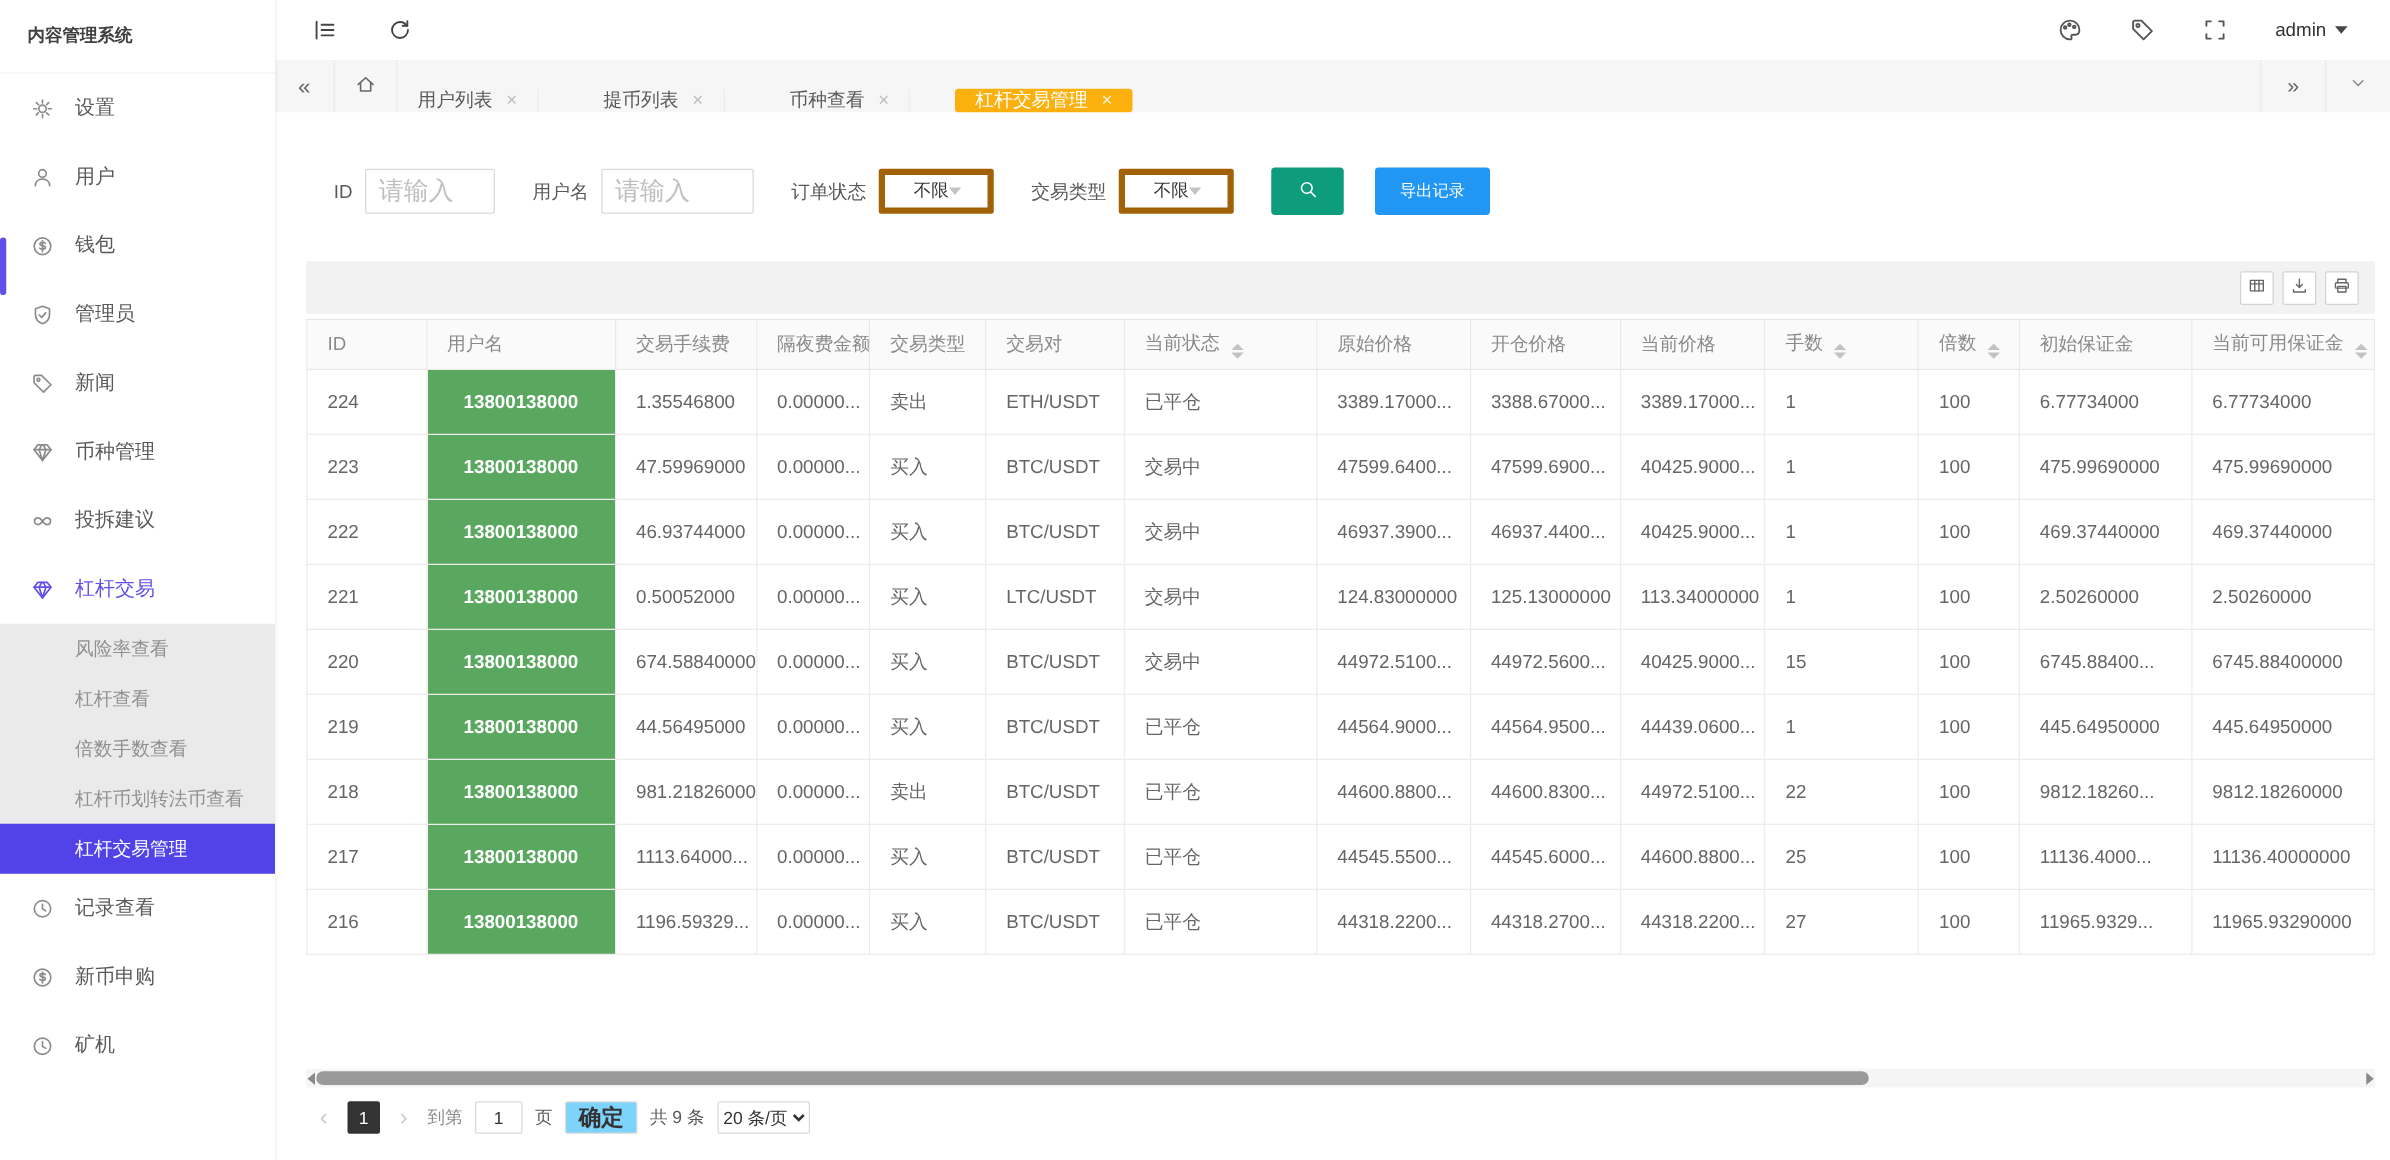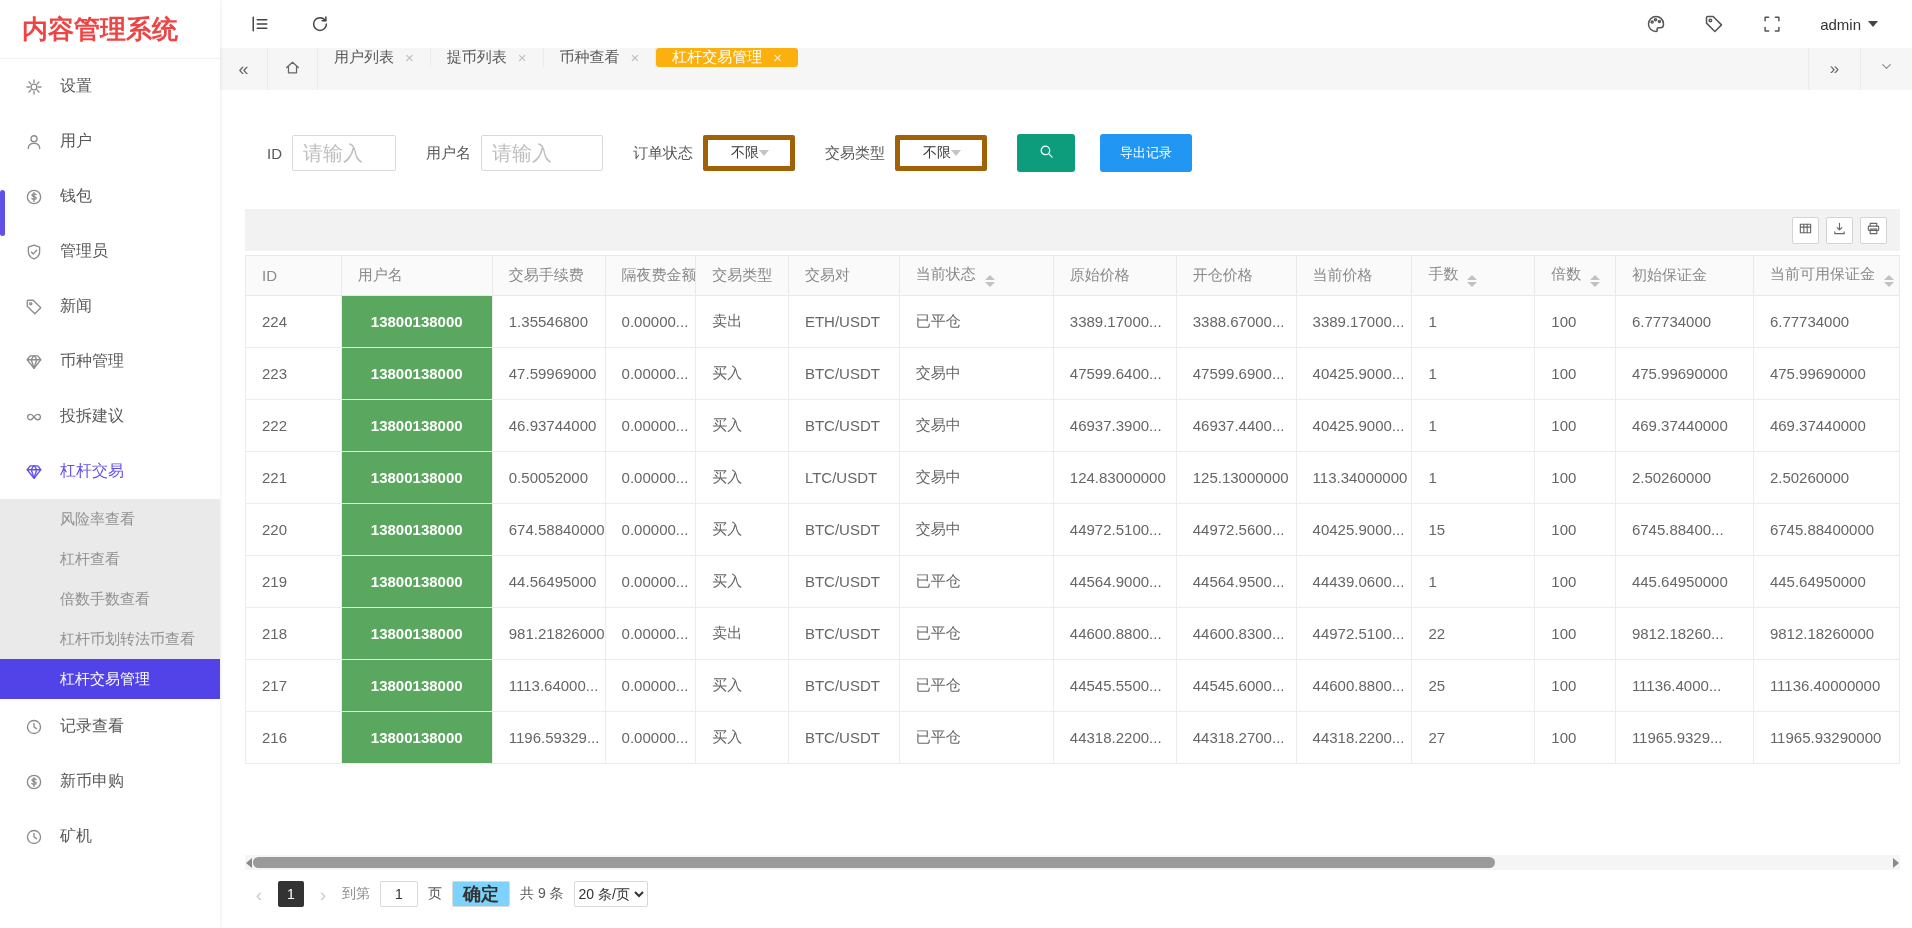--- a/index.html
+++ b/index.html
@@ -2,21 +2,21 @@
 <html><head>
 <meta charset="utf-8">
 <style>
   * { box-sizing: border-box; margin: 0; padding: 0; }
   html,body { width:1912px; height:928px; overflow:hidden; }
   body { font-family:"Liberation Sans","DejaVu Sans",sans-serif; background:#fff; color:#333; font-size:15px; }
   .app { display:flex; width:100%; height:100%; }
 
   
   .sidebar { width:220px; flex:none; background:#fff; position:relative; z-index:5; box-shadow:1px 0 3px rgba(0,0,0,.07); }
-  .sidebar-title { height:59px; display:flex; align-items:center; padding-left:22px; font-size:26px; font-weight:bold; color:#ef4444; border-bottom:1px solid #f2f2f2; }
+  .sidebar-title { height:59px; display:flex; align-items:center; padding-left:22px; font-size:14px; font-weight:bold; color:#404040; border-bottom:1px solid #f2f2f2; }
   .side-thumb { position:absolute; left:0; top:190px; width:5px; height:46px; background:#6050e8; border-radius:3px; }
   .nav-item { height:55px; display:flex; align-items:center; padding-left:25px; color:#595959; font-size:16px; cursor:pointer; }
   .nav-item .ico { width:18px; height:18px; margin-right:17px; color:#8c8c8c; flex:none; }
   .nav-item .ico svg { width:18px; height:18px; display:block; }
   .nav-item.active-parent, .nav-item.active-parent .ico { color:#6050e8; }
   .submenu { background:#eaeaea; }
   .submenu-item { height:40px; display:flex; align-items:center; padding-left:60px; color:#909090; font-size:15px; cursor:pointer; }
   .submenu-item.active { background:#5143e8; color:#fff; }
 
   
@@ -248,21 +248,21 @@
       </div>
     </header>
 
     <div class="tabbar">
       <span class="tab-side">«</span>
       <span class="tab-home">
           <span id="home-ico"><svg viewBox="0 0 16 16" fill="none" stroke="currentColor" stroke-width="1.2" stroke-linecap="round" stroke-linejoin="round">
               <path d="M2.5 8 8 3l5.5 5M4.2 7v6h7.6V7"></path>
             </svg></span>
         </span>
-      <div id="tabs-holder" style="display:flex;align-items:flex-start;">
+      <div id="tabs-holder" style="display:flex;align-items:flex-end;gap:36px;">
           <div class="tab">
             <span>用户列表</span>
             <span class="x">×</span>
           </div>
           <div class="tab">
             <span>提币列表</span>
             <span class="x">×</span>
           </div>
           <div class="tab">
             <span>币种查看</span>

